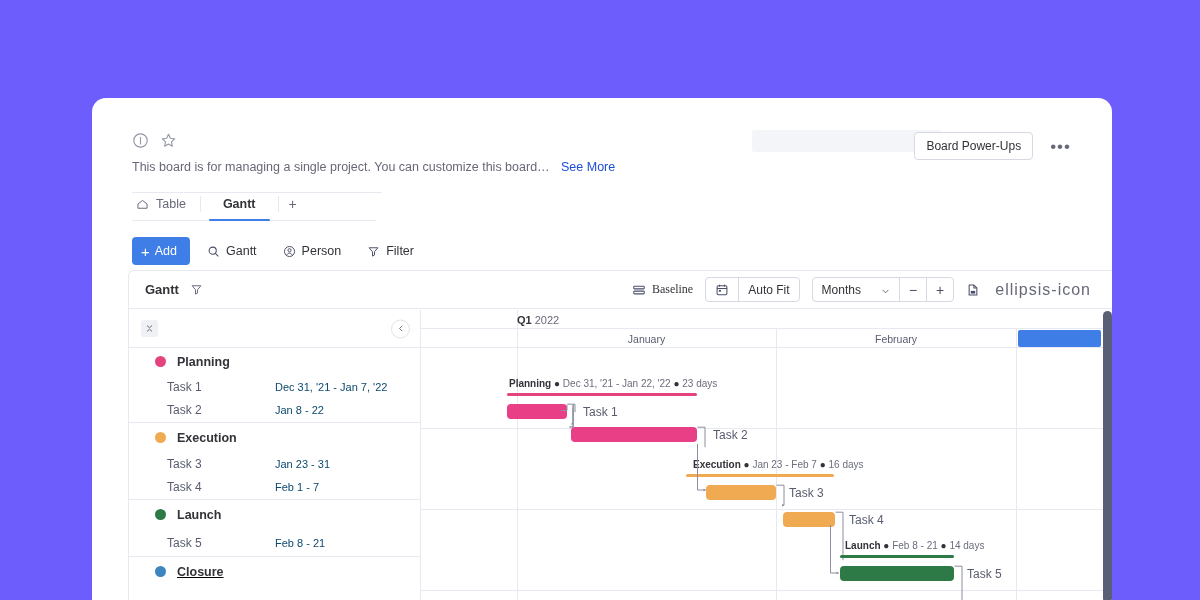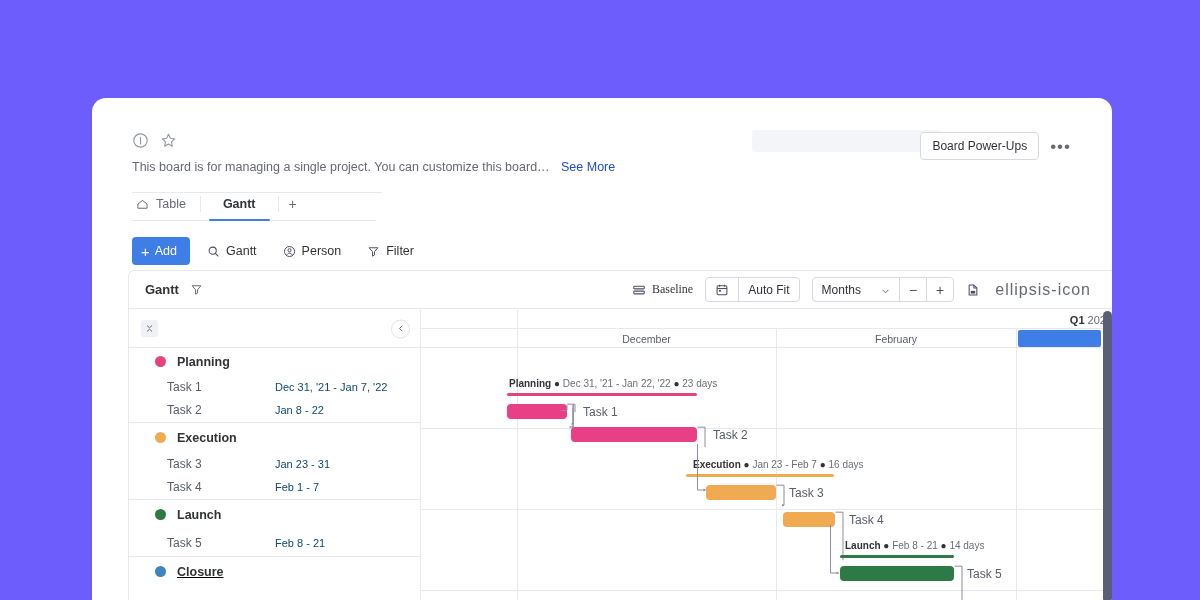--- a/index.html
+++ b/index.html
@@ -22,21 +22,21 @@
   
   .board-head{ position:relative; padding:34px 40px 0 40px; }
   .title-row{ display:flex; align-items:center; gap:11px; }
   .board-title{ font-size:25px; font-weight:700; color:#323338; letter-spacing:-.3px; line-height:1; }
   .hdr-icon{ width:17px; height:17px; color:#9699a6; display:inline-flex; align-items:center; justify-content:center; }
   .hdr-icon svg{ width:100%; height:100%; display:block; }
   .board-desc{ margin-top:11px; font-size:12.5px; color:#676879; display:flex; align-items:center; gap:9px; }
   .board-desc .txt{ max-width:420px; white-space:nowrap; overflow:hidden; text-overflow:ellipsis; }
   .see-more{ color:#1d4ed8; cursor:pointer; }
 
-  .hdr-right{ position:absolute; right:38px; top:34px; display:flex; align-items:center; gap:8px; }
+  .hdr-right{ position:absolute; right:38px; top:34px; display:flex; align-items:center; gap:14px; }
   .powerups-btn{
     border:1px solid #d6d9e4; border-radius:4px;
     padding:6px 11px; font-size:12px; color:#323338; background:#fff; cursor:pointer;
     line-height:1.2;
   }
   .dots-btn{ color:#676879; font-size:17px; line-height:1; letter-spacing:1px; cursor:pointer; padding:2px 3px; }
   .ghost-field{
     position:absolute; right:170px; top:32px; width:190px; height:22px;
     background:#f4f5f8; border-radius:3px;
   }
@@ -118,21 +118,21 @@
   .dot{ width:11px; height:11px; border-radius:50%; flex:0 0 11px; }
   .grp-name{ font-size:12.5px; font-weight:700; color:#323338; }
   .task-row{ height:23px; display:flex; align-items:center; padding:0 12px 0 38px; }
   .task-name{ font-size:12px; color:#585c6e; width:108px; flex:0 0 108px; }
   .task-dates{ font-size:11px; color:#0c4a6e; }
 
   
   .right-pane{ flex:1; position:relative; overflow:hidden; background:#fff; }
   .tl-head{ height:38px; border-bottom:1px solid #e6e9ef; position:relative; }
   .q-row{ height:19px; border-bottom:1px solid #e6e9ef; position:relative; }
-  .q-label{ position:absolute; left:0; right:0; top:0; height:19px; display:flex; align-items:center; justify-content:flex-end; font-size:11px; color:#676879; }
+  .q-label{ position:absolute; left:0; right:0; top:0; height:19px; display:flex; align-items:center; justify-content:flex-start; font-size:11px; color:#676879; }
   .q-label b{ color:#323338; font-weight:700; margin-right:3px; }
   .m-row{ height:19px; position:relative; }
   .m-cell{ position:absolute; top:0; height:19px; display:flex; align-items:center; justify-content:center; font-size:10.5px; color:#585c6e; }
   .m-cell.today{ background:#3e7ee6; color:#3e7ee6; border-radius:2px; top:1px; height:17px; }
   .vline{ position:absolute; top:0; bottom:0; width:1px; background:#e6e9ef; }
   .vline.q{ background:#e6e9ef; }
 
   .tl-body{ position:absolute; left:0; right:0; top:38px; bottom:0; }
   .row-line{ position:absolute; left:0; right:0; height:1px; background:#e6e9ef; }
 
@@ -378,21 +378,21 @@
             <div class="vline q" style="left:96px;top:0;height:19px;"></div>
             <div class="q-label" style="left:96px;right:0;">
               <b>Q1</b>
                 <span>2022</span>
             </div>
           </div>
           <div class="m-row">
             <div class="vline" style="left:96px;top:0;height:19px;"></div>
             <div class="vline" style="left:355px;top:0;height:19px;"></div>
             <div class="vline" style="left:595px;top:0;height:19px;"></div>
-            <div class="m-cell" style="left:96px;width:259px;">December</div>
+            <div class="m-cell" style="left:96px;width:259px;">January</div>
             <div class="m-cell" style="left:355px;width:240px;">February</div>
             <div class="m-cell today" style="left:597px;width:83px;">March</div>
           </div>
         </div>
 
         <div class="tl-body">
 
           <div class="vline" style="left:96px;"></div>
           <div class="vline" style="left:355px;"></div>
           <div class="vline" style="left:595px;"></div>

